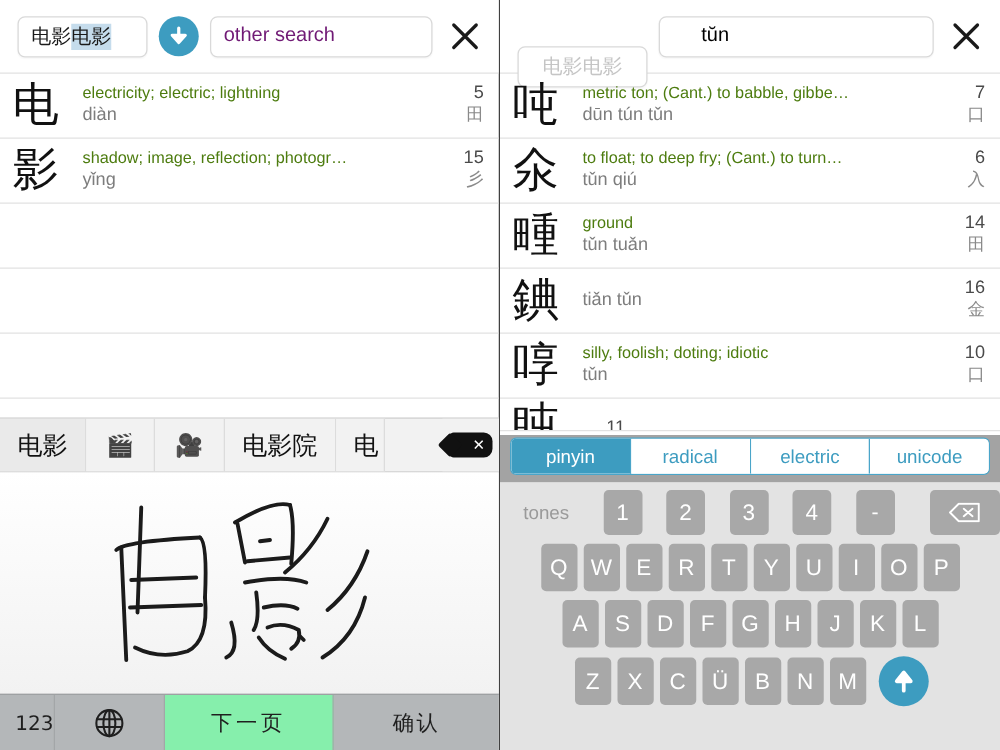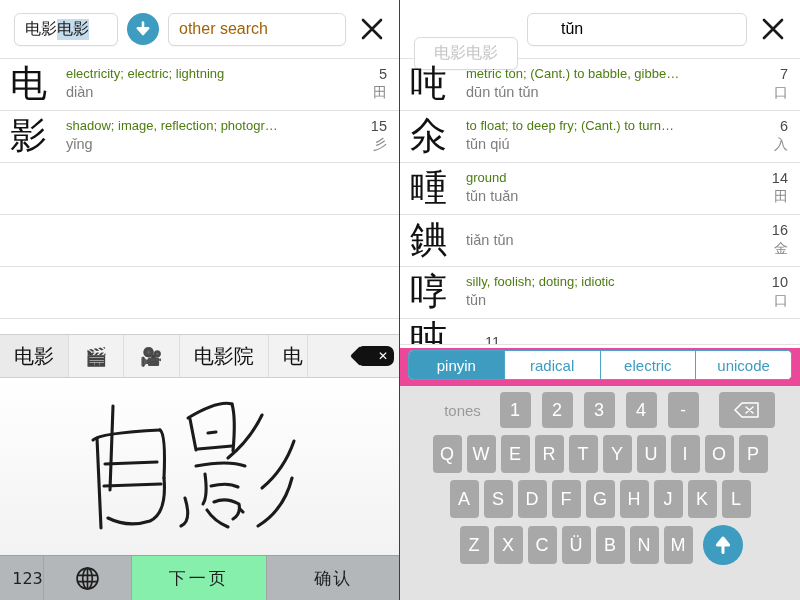--- a/index.html
+++ b/index.html
@@ -20,21 +20,21 @@
   }
   .field {
     height: 33px; border: 1px solid #d9d9d9; border-radius: 6px;
     background: #fff; display: flex; align-items: center;
     padding: 0 10px; font-size: 16px; color: #1a1a1a;
     box-shadow: 0 1px 1px rgba(0,0,0,0.03);
     white-space: nowrap; overflow: hidden;
   }
   .field-primary { width: 104px; }
   .field-primary-r { width: 104px; color: #c5c5c5; justify-content: center; margin-top: 48px; }
-  .field-other { flex: 1; color: #a16207; }
+  .field-other { flex: 1; color: #701a75; }
   .field-query { flex: 1; color: #000000; padding-left: 33px; }
   .sel { background: #c5dcec; }
   .dl-btn {
     width: 32px; height: 32px; border-radius: 50%;
     background: #3d9cc0; display: flex; align-items: center; justify-content: center;
     flex: 0 0 auto;
   }
   .dl-btn svg { display: block; }
   .close-btn {
     width: 34px; height: 34px; flex: 0 0 auto;
@@ -131,41 +131,41 @@
     font-size: 17px; font-family: "DejaVu Sans", sans-serif;
   }
   .tb-123 { width: 44px; font-size: 16px; padding-left: 12px; }
   .tb-globe { width: 88px; }
   .tb-next { flex: 1; background: #86efac; letter-spacing: 3px; }
   .tb-ok { flex: 1; border-right: none; letter-spacing: 2px; }
 
   
   .seg-wrap {
     position: absolute; left: 0; top: 348px; width: 400px; height: 38px;
-    background: #ec4899; padding: 2px 8px 21px 8px; text-align: center;
+    background: #a3a3a3; padding: 2px 8px 21px 8px; text-align: center;
   }
   .seg {
     display: flex; height: 30px; border: 1px solid #4aa5c9;
     border-radius: 5px; overflow: hidden; background: #fff;
   }
   .seg-item {
     flex: 1; display: flex; align-items: center; justify-content: center;
     font-size: 15px; color: #3d9cc0; border-right: 1px solid #4aa5c9;
     background: #ffffff;
   }
   .seg-item:last-child { border-right: none; }
   .seg-item.active { background: #3d9cc0; color: #ffffff; }
 
   
   .kbd {
     position: absolute; left: 0; top: 386px; width: 400px; height: 214px;
     background: #e3e3e3; padding-top: 6px;
   }
   .kbd-row { display: flex; align-items: center; justify-content: center; margin-bottom: 7px; }
-  .kbd-row.tones { padding-left: 6px; gap: 6px; justify-content: center; }
+  .kbd-row.tones { padding-left: 6px; gap: 6px; justify-content: space-between; }
   .tones-label {
     width: 62px; color: #9a9a9a; font-size: 15px; text-align: center;
     flex: 0 0 62px;
   }
   .key {
     background: #a8a8a8; color: #ffffff; border-radius: 4px;
     display: flex; align-items: center; justify-content: center;
     font-size: 18px; height: 38px; width: 29px; margin: 0 2.5px;
     font-family: "Liberation Sans", sans-serif;
   }

